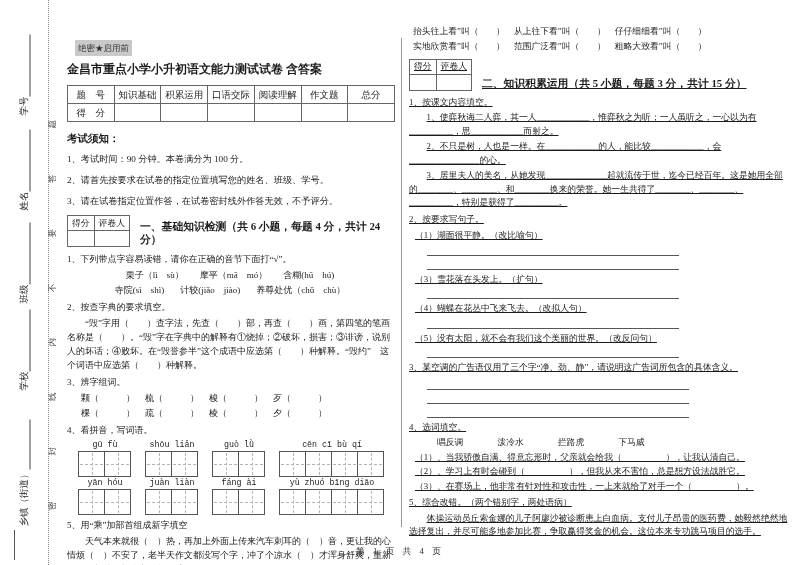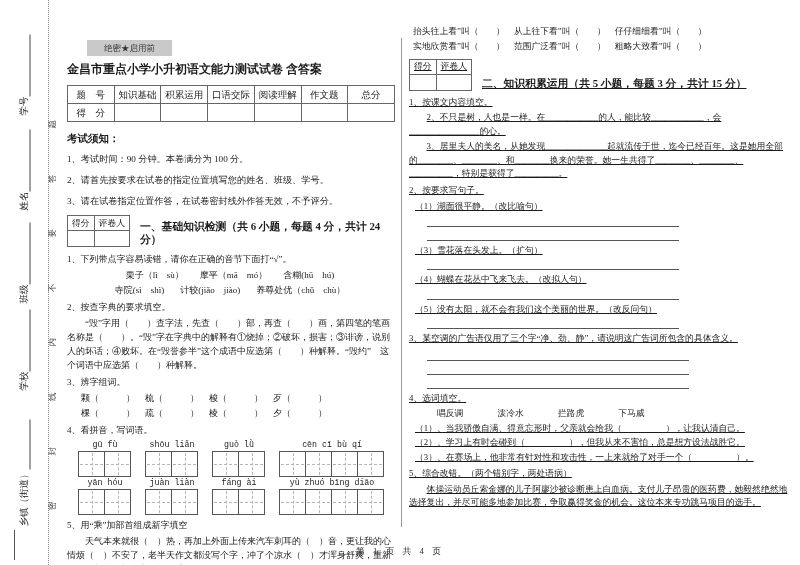--- a/index.html
+++ b/index.html
@@ -22,21 +22,21 @@
   .seal-rule-a{width:62px;}
   .seal-rule-b{width:50px;}
 
   
   .col-divider{position:absolute;left:401px;top:38px;bottom:38px;width:0;border-left:1px solid #999;}
   .col-left{position:absolute;left:67px;top:8px;width:328px;font-size:9px;line-height:14px;}
   .col-right{position:absolute;left:409px;top:24px;width:382px;font-size:8.8px;line-height:13.5px;text-decoration:underline;}
   p{margin:0;padding:0;}
 
   .badge{display:inline-block;background:#c9c9c9;color:#333;font-size:8.5px;
-    font-family:"Liberation Sans",sans-serif;padding:1px 17px;margin:32px 0 2px 20px;}
+    font-family:"Liberation Sans",sans-serif;padding:1px 3px;margin:32px 0 2px 8px;}
   .title{font-size:12px;font-weight:bold;text-align:left;margin:4px 0 8px 0;line-height:15px;}
 
   table.score{border-collapse:collapse;width:100%;table-layout:fixed;margin:2px 0 10px 0;}
   table.score td{border:1px solid #666;text-align:center;height:17px;font-size:9.5px;padding:0;}
 
   .notice-head{font-weight:bold;font-size:10.5px;margin:4px 0 6px 0;}
   .notice-item{margin:0 0 7px 0;font-size:9.2px;}
 
   .grader-row{display:flex;align-items:flex-end;margin:6px 0 5px 0;}
   table.grader{border-collapse:collapse;flex:0 0 auto;}
@@ -250,20 +250,21 @@
         <tr>
           <td class="empty"></td>
           <td class="empty"></td>
         </tr>
       </tbody>
         </table>
       <div class="sec-heading">二、知识积累运用（共 5 小题，每题 3 分，共计 15 分）</div>
     </div>
 
     <p class="q-title">1、按课文内容填空。</p>
+    <p class="blank-item">1、使弈秋诲二人弈，其一人____________，惟弈秋之为听；一人虽听之，一心以为有__________，思____________而射之。</p>
     <p class="blank-item">2、不只是树，人也是一样。在____________的人，能比较____________，会________________的心。</p>
     <p class="blank-item">3、居里夫人的美名，从她发现______________起就流传于世，迄今已经百年。这是她用全部的________、________、和________换来的荣誉。她一生共得了________、________、__________，特别是获得了__________。</p>
 
     <p class="q-title">2、按要求写句子。</p>
     <p class="sent-item">（1）湖面很平静。（改比喻句）</p>
     <div class="ans-line"></div>
     <div class="ans-line"></div>
     <p class="sent-item">（3）雪花落在头发上。（扩句）</p>
     <div class="ans-line"></div>
     <p class="sent-item">（4）蝴蝶在花丛中飞来飞去。（改拟人句）</p>

